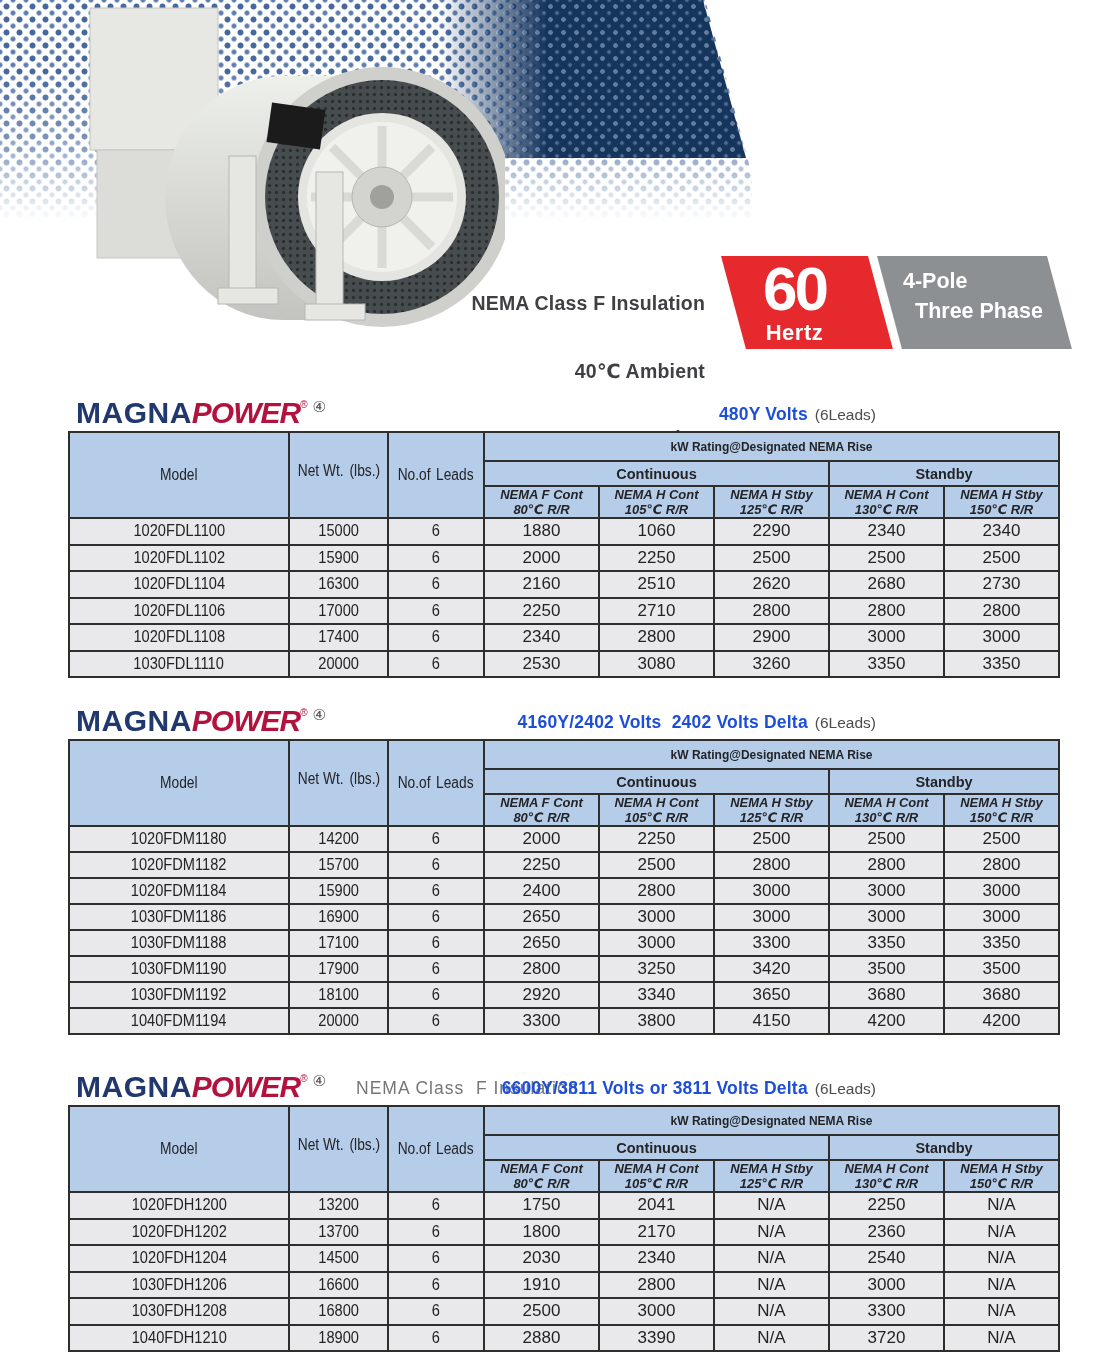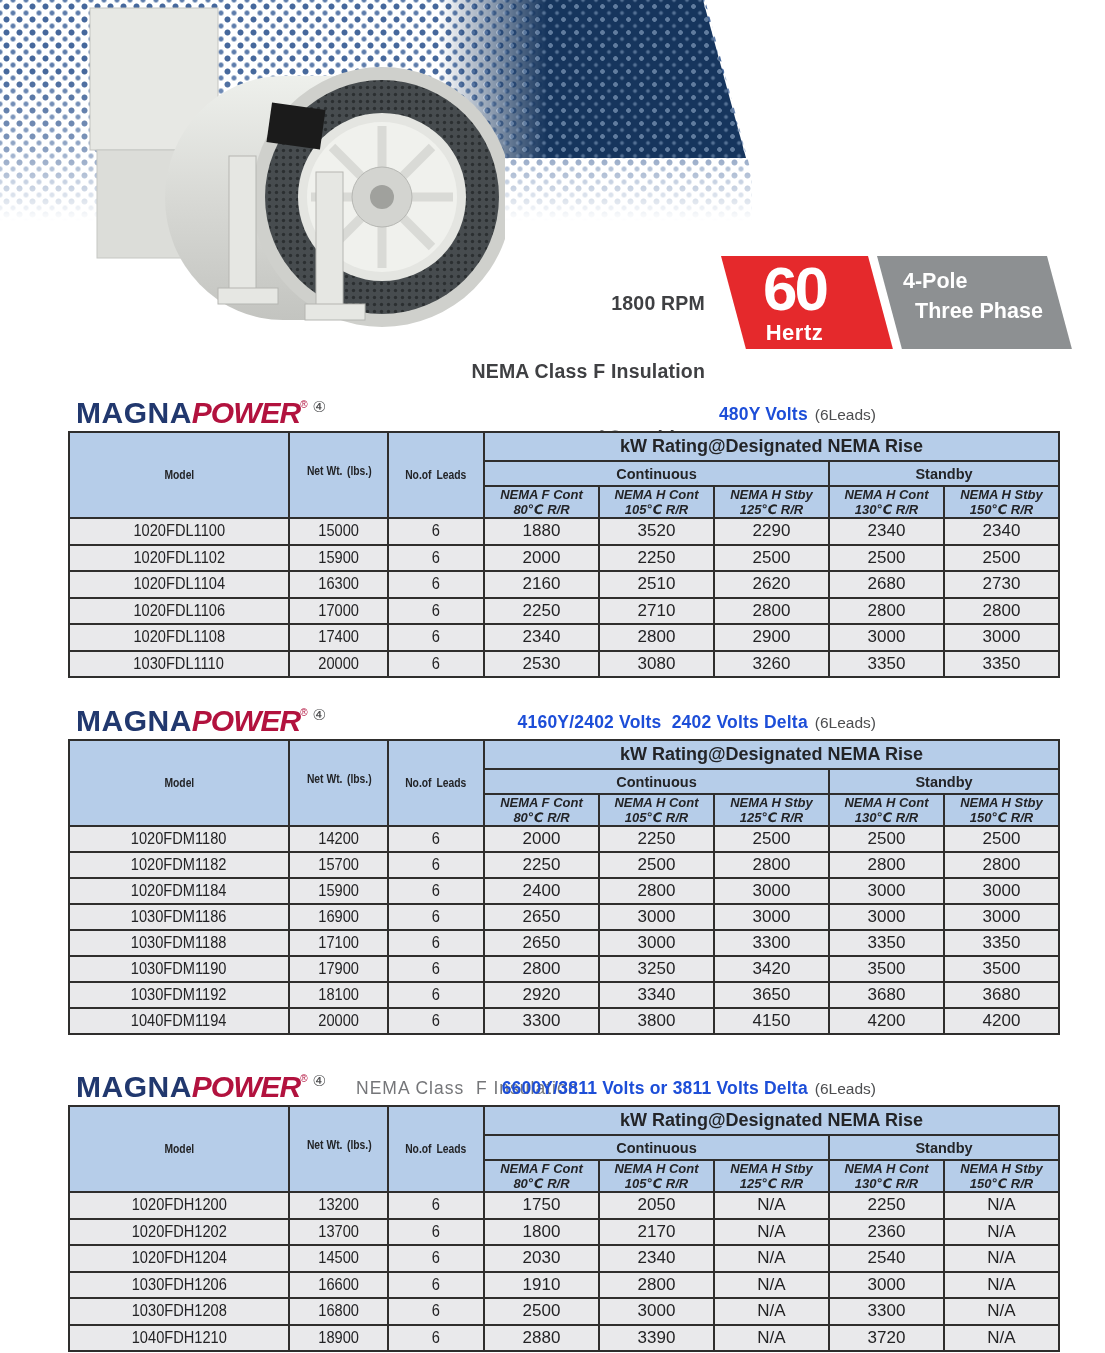--- a/index.html
+++ b/index.html
@@ -67,23 +67,23 @@
 
   table.ratings { width:990px; border-collapse:collapse; table-layout:fixed; }
   .ratings th, .ratings td { border:2px solid #2f2e2d; text-align:center; vertical-align:middle; padding:0; }
   .ratings thead th { background:#b6cde9; color:#232427; }
   .ratings tbody td { background:#e9e9eb; color:#232325; font-size:17px; }
   .ratings thead tr:nth-child(1) { height:29px; }
   .ratings thead tr:nth-child(2) { height:25px;padding-left:6px; }
   .ratings thead tr:nth-child(3) { height:30px;font-style:italic; }
   #sec1 tbody tr { height:26.5px; } #sec2 tbody tr { height:26px; } #sec3 tbody tr { height:26.5px;padding-left:26px; }
 
-  .h-model,.h-netwt,.h-leads { font-size:12px; font-weight:700; }
+  .h-model,.h-netwt,.h-leads { font-size:16px; font-weight:400; }
   .h-netwt div:first-child { margin-bottom:9px; }
-  .h-kw   { font-size:18px;   font-weight:700; }
+  .h-kw   { font-size:12px;   font-weight:700; }
   .h-cont,.h-stby { font-size:14.5px; font-weight:700; }
   .h-sub  { font-size:13px; font-weight:700; line-height:15px; }
   .cx { display:inline-block; transform:scaleX(.86); }
 </style>
 </head>
 <body>
 
 <div class="page">
 
   <div class="banner">
@@ -122,21 +122,20 @@
       <rect x="234" y="106" width="54" height="40" fill="#1b1b1b" transform="rotate(8 261 126)"></rect>
       <g fill="#e6e7e3" stroke="#b5b6b2">
         <rect x="194" y="156" width="27" height="134"></rect>
         <rect x="183" y="288" width="60" height="16"></rect>
         <rect x="281" y="172" width="27" height="134"></rect>
         <rect x="270" y="304" width="60" height="16"></rect>
       </g>
     </svg>
 
     <div class="spec-block">
-      <div class="spec-line">1800 RPM</div>
       <div class="spec-line">NEMA Class F Insulation</div>
       <div class="spec-line">40℃ Ambient</div>
       <div class="spec-line">0.8 Power Factor Lag  ing</div>
       <div class="spec-line"><span>DVR</span><sup>®</sup><span> 2000E+ PMG Excitation</span></div>
     </div>
 
     <div class="badge badge-red">
       <div class="badge-inner">
         <div class="hz-num">60</div>
         <div class="hz-label">Hertz</div>
@@ -199,21 +198,21 @@
               <div>150℃ R/R</div>
             </th>
           </tr>
         </thead>
         <tbody>
           <tr>
             <td><span class="cx">1020FDL1100</span></td>
             <td><span class="cx">15000</span></td>
             <td><span class="cx">6</span></td>
             <td><span>1880</span></td>
-            <td><span>3520</span></td>
+            <td><span>1060</span></td>
             <td><span>2290</span></td>
             <td><span>2340</span></td>
             <td><span>2340</span></td>
           </tr>
           <tr>
             <td><span class="cx">1020FDL1102</span></td>
             <td><span class="cx">15900</span></td>
             <td><span class="cx">6</span></td>
             <td><span>2000</span></td>
             <td><span>2250</span></td>
@@ -450,21 +449,21 @@
               <div>150℃ R/R</div>
             </th>
           </tr>
         </thead>
         <tbody>
           <tr>
             <td><span class="cx">1020FDH1200</span></td>
             <td><span class="cx">13200</span></td>
             <td><span class="cx">6</span></td>
             <td><span>1750</span></td>
-            <td><span>2050</span></td>
+            <td><span>2041</span></td>
             <td><span>N/A</span></td>
             <td><span>2250</span></td>
             <td><span>N/A</span></td>
           </tr>
           <tr>
             <td><span class="cx">1020FDH1202</span></td>
             <td><span class="cx">13700</span></td>
             <td><span class="cx">6</span></td>
             <td><span>1800</span></td>
             <td><span>2170</span></td>

